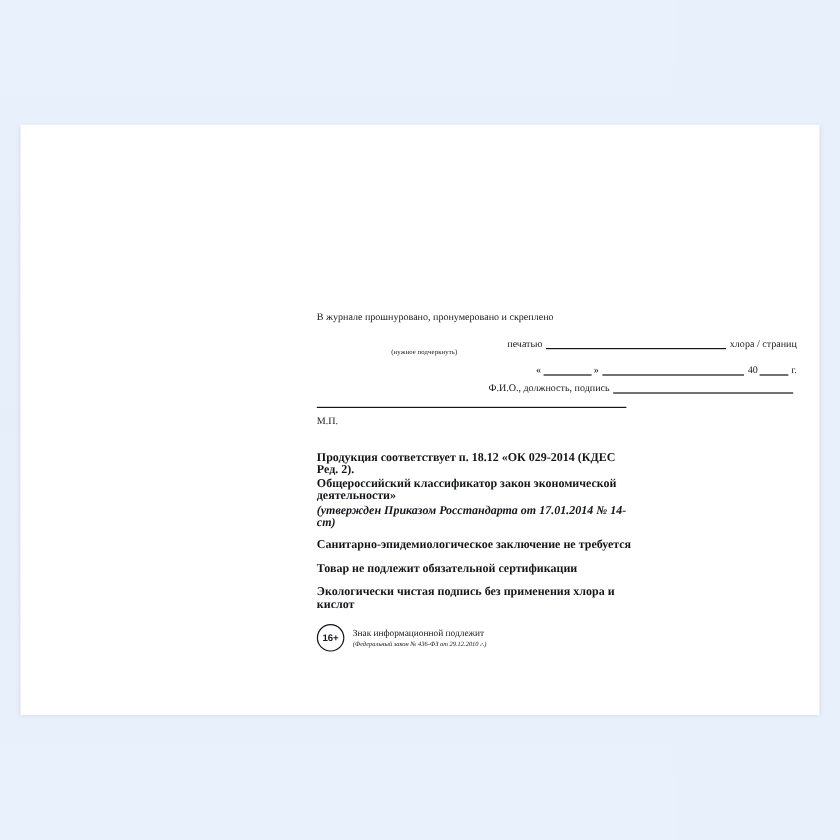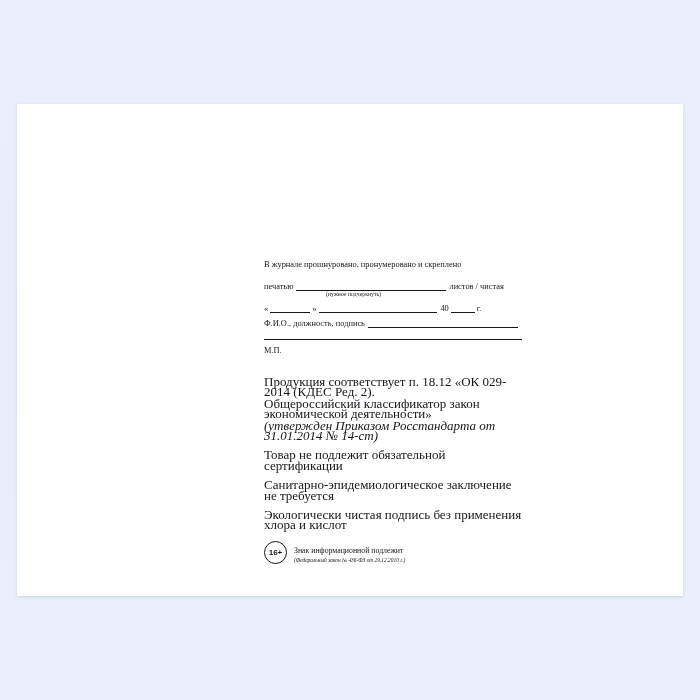--- a/index.html
+++ b/index.html
@@ -40,20 +40,21 @@
     line-height: 12px;
     white-space: nowrap;
   }
   .blk1 { margin-bottom: 11px; }
   .row-fill {
     display: flex;
     align-items: flex-end;
     white-space: nowrap;
     font-size: 8.4px;
     color: #15161a;
+    justify-content: flex-end;
   }
   .dash {
     display: inline-block;
     border-bottom: 0.8px solid #15161a;
     height: 8px;
   }
   .d-long { width: 150px; margin: 0 3px; }
   .d-mid { width: 118px; margin: 0 3px; }
   .d-short { width: 40px; margin: 0 2px; }
   .d-tiny { width: 24px; margin: 0 2px; }
@@ -75,31 +76,32 @@
   .mp {
     width: 258px;
     font-size: 8.4px;
     color: #15161a;
     margin-top: 6px;
   }
   .sect2 {
     margin-top: 22px;
   }
   .p {
-    font-size: 13px;
+    font-size: 10px;
     line-height: 10.4px;
     color: #15161a;
     margin-bottom: 9px;
     max-width: 262px;
+    font-weight: bold;
   }
   .p.tight { margin-bottom: 1px; }
   .ital { font-style: italic; }
   .badge-row {
     display: flex;
-    align-items: flex-end;
+    align-items: center;
     margin-top: 10px;
   }
   .badge {
     width: 21px;
     height: 21px;
     border-radius: 50%;
     border: 1.4px solid #15161a;
     display: flex;
     align-items: center;
     justify-content: center;
@@ -132,21 +134,21 @@
 
 <div class="stage">
   <div class="page">
     <div class="content">
 
       <div class="line blk1">В журнале прошнуровано, пронумеровано и скреплено</div>
 
       <div class="row-fill">
         <span>печатью</span>
         <span class="dash d-long"></span>
-        <span>листов / чистая</span>
+        <span>хлора / страниц</span>
       </div>
       <div class="small-note">(нужное подчеркнуть)</div>
 
       <div class="row-fill">
         <span>«</span>
         <span class="dash d-short"></span>
         <span>»</span>
         <span class="dash d-mid"></span>
         <span>40</span>
         <span class="dash d-tiny"></span>
@@ -159,25 +161,25 @@
       </div>
 
       <div class="rule"></div>
 
       <div class="mp">М.П.</div>
 
       <div class="sect2">
 
         <div class="p tight">Продукция соответствует п. 18.12 «ОК 029-2014 (КДЕС Ред. 2).</div>
         <div class="p tight">Общероссийский классификатор закон экономической деятельности»</div>
-        <div class="p ital">(утвержден Приказом Росстандарта от 31.01.2014 № 14-ст)</div>
+        <div class="p ital">(утвержден Приказом Росстандарта от 17.01.2014 № 14-ст)</div>
+
+        <div class="p">Санитарно-эпидемиологическое заключение не требуется</div>
 
         <div class="p">Товар не подлежит обязательной сертификации</div>
-
-        <div class="p">Санитарно-эпидемиологическое заключение не требуется</div>
 
         <div class="p">Экологически чистая подпись без применения хлора и кислот</div>
 
         <div class="badge-row">
           <div class="badge">16+</div>
           <div class="badge-text">
             <div class="badge-title">Знак информационной подлежит</div>
             <div class="badge-sub">(Федеральный закон № 436-ФЗ от 29.12.2010 г.)</div>
           </div>
         </div>

